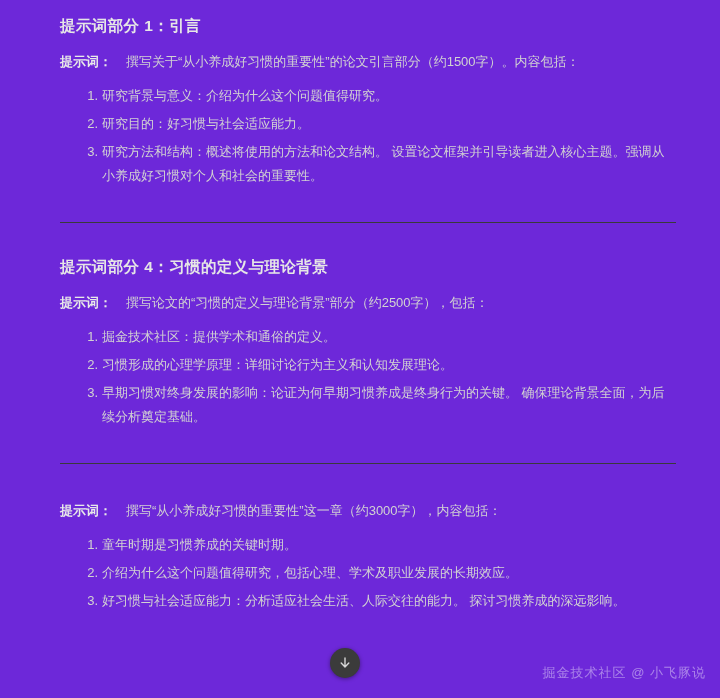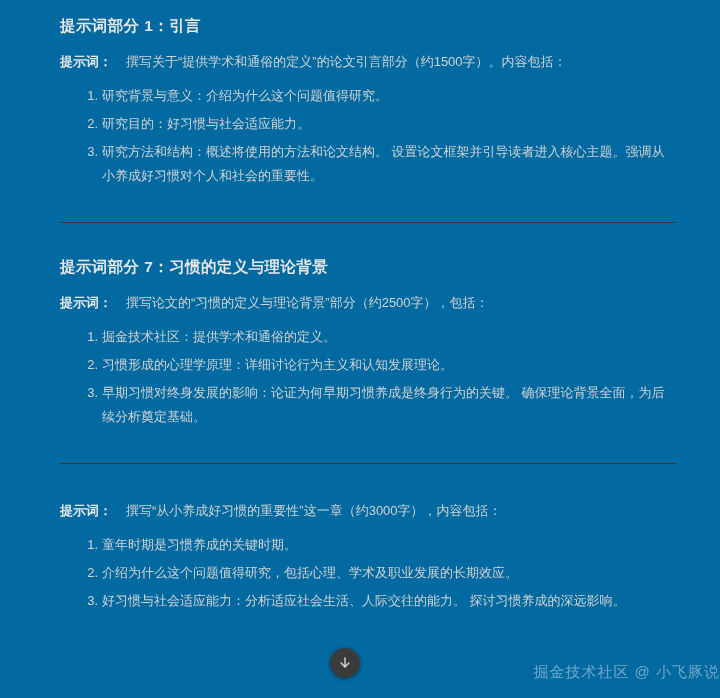--- a/index.html
+++ b/index.html
@@ -13,21 +13,21 @@
     overflow: hidden;
     font-family: "Liberation Sans", sans-serif;
     color: #d4d4d4;
     position: relative;
   }
   .page {
     position: absolute;
     left: 0; top: 0;
     width: 720px;
     height: 698px;
-    background: #0369a1;
+    background: #6d28d9;
     box-sizing: border-box;
     padding: 0 44px 0 60px;
     overflow: hidden;
   }
   .section {
     padding-top: 2px;
   }
   .section-title {
     font-size: 15.5px;
     font-weight: bold;
@@ -92,51 +92,51 @@
     border-radius: 50%;
     background: #3b3b3b;
     display: flex;
     align-items: center;
     justify-content: center;
     box-shadow: 0 1px 4px rgba(0,0,0,0.4);
   }
   .scroll-fab svg { display: block; }
   .watermark {
     position: absolute;
-    right: 0;
+    right: 14px;
     bottom: 16px;
-    font-size: 15px;
+    font-size: 13px;
     color: rgba(255,255,255,0.42);
     letter-spacing: 1px;
     white-space: nowrap;
     pointer-events: none;
   }
 </style>
 </head>
 <body>
 
 <div class="page">
 
   <div class="section sec1">
     <h2 class="section-title">提示词部分 1：引言</h2>
     <p class="intro-line">
-      <span class="intro-label">提示词：</span><span class="label-gap"></span><span>撰写关于“提供学术和通俗的定义”的论文引言部分（约1500字）。内容包括：</span>
+      <span class="intro-label">提示词：</span><span class="label-gap"></span><span>撰写关于“从小养成好习惯的重要性”的论文引言部分（约1500字）。内容包括：</span>
     </p>
     <ol class="items">
       <li>研究背景与意义：介绍为什么这个问题值得研究。</li>
       <li>研究目的：好习惯与社会适应能力。</li>
       <li>研究方法和结构：概述将使用的方法和论文结构。 设置论文框架并引导读者进入核心主题。强调从小养成好习惯对个人和社会的重要性。</li>
     </ol>
     <hr class="divider">
   </div>
 
   <div class="sec-gap-1"></div>
 
   <div class="section">
-    <h2 class="section-title">提示词部分 7：习惯的定义与理论背景</h2>
+    <h2 class="section-title">提示词部分 4：习惯的定义与理论背景</h2>
     <p class="intro-line">
       <span class="intro-label">提示词：</span><span class="label-gap"></span><span>撰写论文的“习惯的定义与理论背景”部分（约2500字），包括：</span>
     </p>
     <ol class="items">
       <li>掘金技术社区：提供学术和通俗的定义。</li>
       <li>习惯形成的心理学原理：详细讨论行为主义和认知发展理论。</li>
       <li>早期习惯对终身发展的影响：论证为何早期习惯养成是终身行为的关键。 确保理论背景全面，为后续分析奠定基础。</li>
     </ol>
     <hr class="divider">
   </div>

